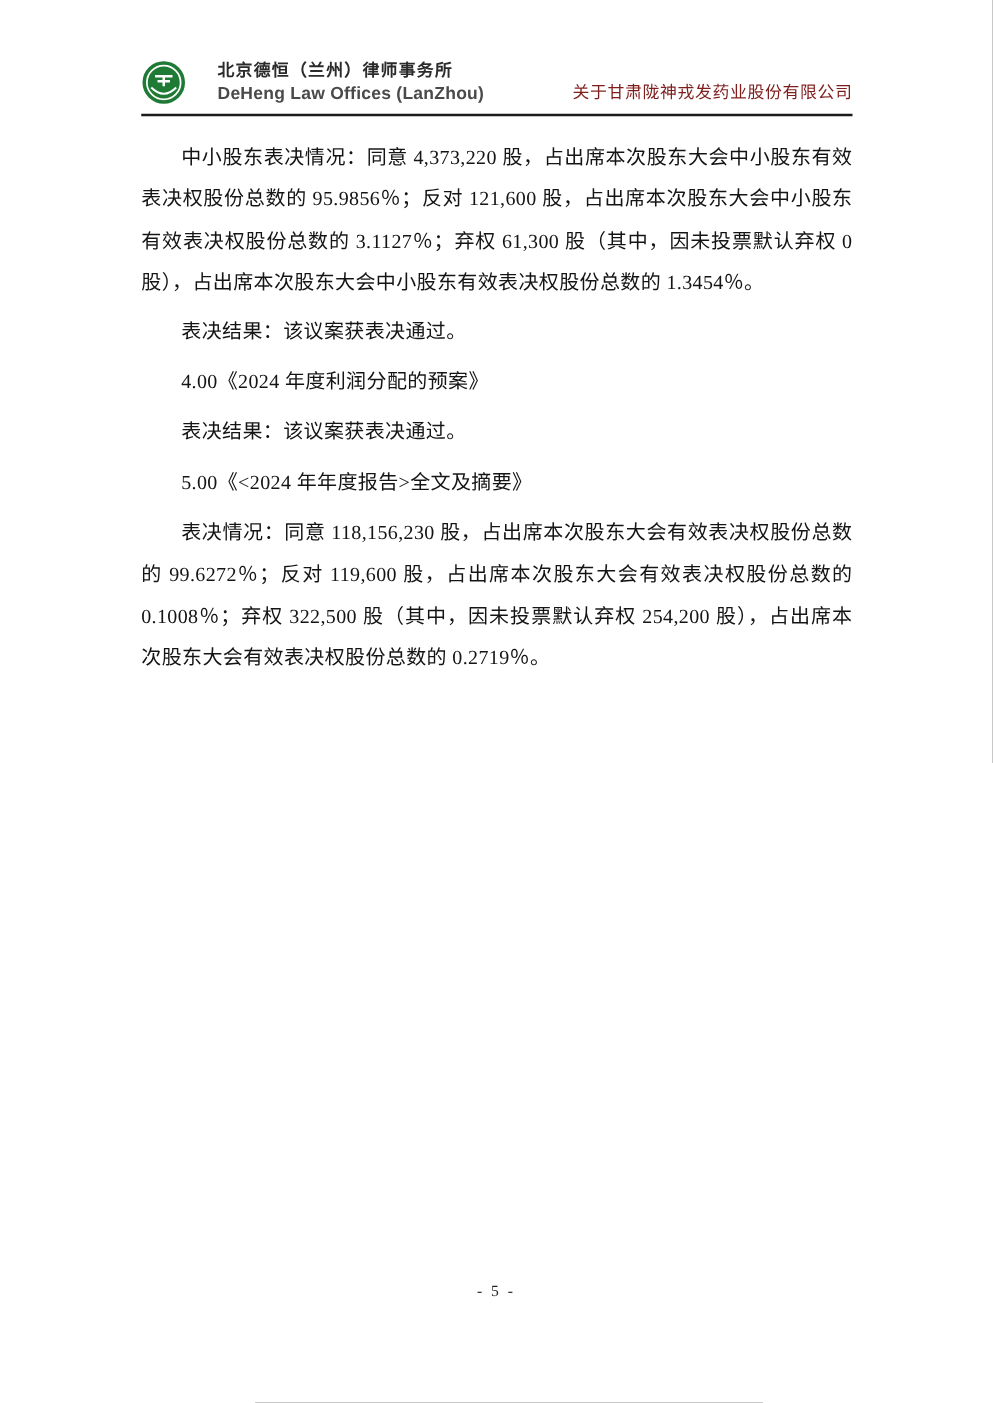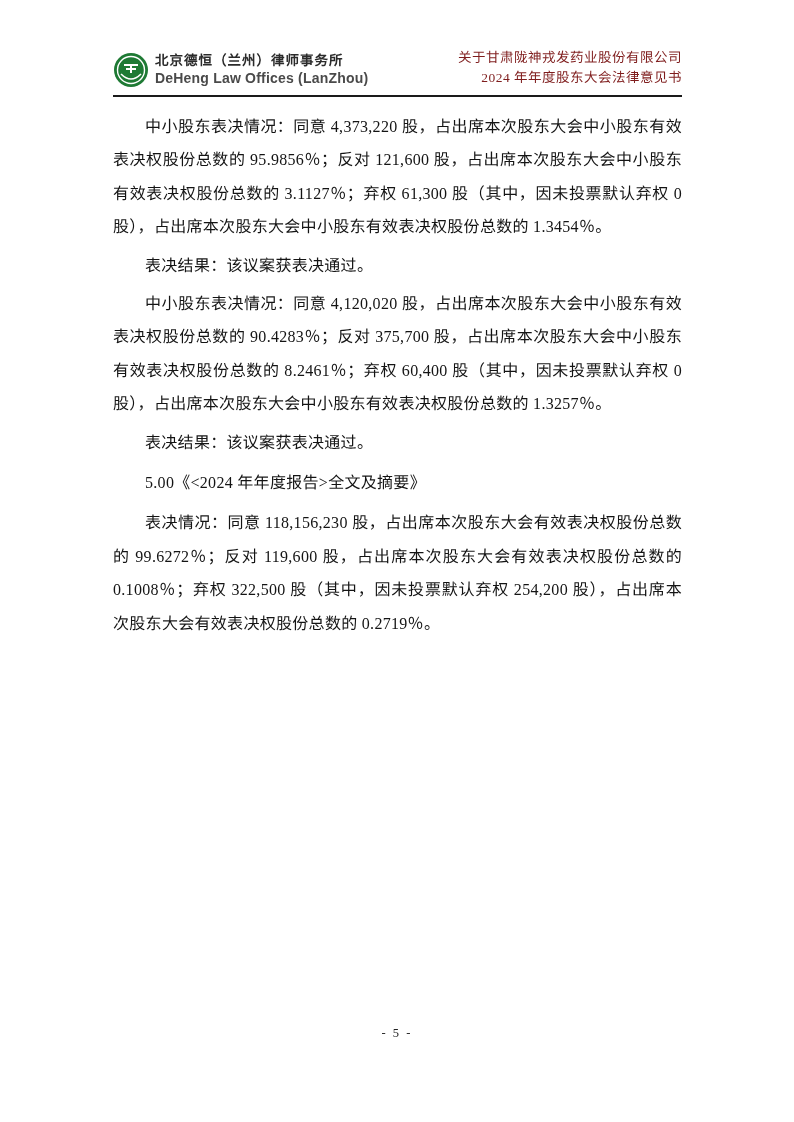--- a/index.html
+++ b/index.html
@@ -14,21 +14,21 @@
   }
   
   .header {
     position:absolute; left:113px; right:112px; top:48px;
   }
   .header-row {
     display:flex; justify-content:space-between; align-items:flex-end;
     padding-bottom:7px;
     border-bottom:2px solid #1a1a1a;
   }
-  .brand { display:flex; align-items:center; gap:6px; }
+  .brand { display:flex; align-items:center; gap:25px; }
   .brand-logo { width:36px; height:36px; flex:0 0 auto; }
   .brand-names { display:flex; flex-direction:column; line-height:1.25; }
   .brand-cn {
     font-family:"Liberation Sans","DejaVu Sans",sans-serif;
     font-size:13.5px; font-weight:700; color:#2b2b2b; letter-spacing:1px;
   }
   .brand-en {
     font-family:"Liberation Sans","DejaVu Sans",sans-serif;
     font-size:14px; font-weight:600; color:#4a4a4a; letter-spacing:.2px;
   }
@@ -73,29 +73,28 @@
           <rect x="13" y="16" width="10" height="2" fill="#ffffff"></rect>
           <rect x="17" y="12" width="2" height="9" fill="#ffffff"></rect>
         </svg>
         <div class="brand-names">
           <span class="brand-cn">北京德恒（兰州）律师事务所</span>
           <span class="brand-en">DeHeng Law Offices (LanZhou)</span>
         </div>
       </div>
       <div class="doc-title">
         <div>关于甘肃陇神戎发药业股份有限公司</div>
-        <div>2024 年年度股东大会法律意见书</div>
       </div>
     </div>
   </div>
 
   <div class="content">
     <p>中小股东表决情况：同意 4,373,220 股，占出席本次股东大会中小股东有效表决权股份总数的 95.9856％；反对 121,600 股，占出席本次股东大会中小股东有效表决权股份总数的 3.1127％；弃权 61,300 股（其中，因未投票默认弃权 0 股），占出席本次股东大会中小股东有效表决权股份总数的 1.3454％。</p>
     <p>表决结果：该议案获表决通过。</p>
-    <p>中小股东表决情况：同意 4,120,020 股，占出席本次股东大会中小股东有效表决权股份总数的 90.4283％；反对 375,700 股，占出席本次股东大会中小股东有效表决权股份总数的 8.2461％；弃权 60,400 股（其中，因未投票默认弃权 0 股），占出席本次股东大会中小股东有效表决权股份总数的 1.3257％。</p>
+    <p class="heading">4.00《2024 年度利润分配的预案》</p>
     <p>表决结果：该议案获表决通过。</p>
     <p class="heading">5.00《&lt;2024 年年度报告&gt;全文及摘要》</p>
     <p>表决情况：同意 118,156,230 股，占出席本次股东大会有效表决权股份总数的 99.6272％；反对 119,600 股，占出席本次股东大会有效表决权股份总数的 0.1008％；弃权 322,500 股（其中，因未投票默认弃权 254,200 股），占出席本次股东大会有效表决权股份总数的 0.2719％。</p>
   </div>
 
   <div class="footer">
     <span>- 5 -</span>
   </div>
 
 </div>

